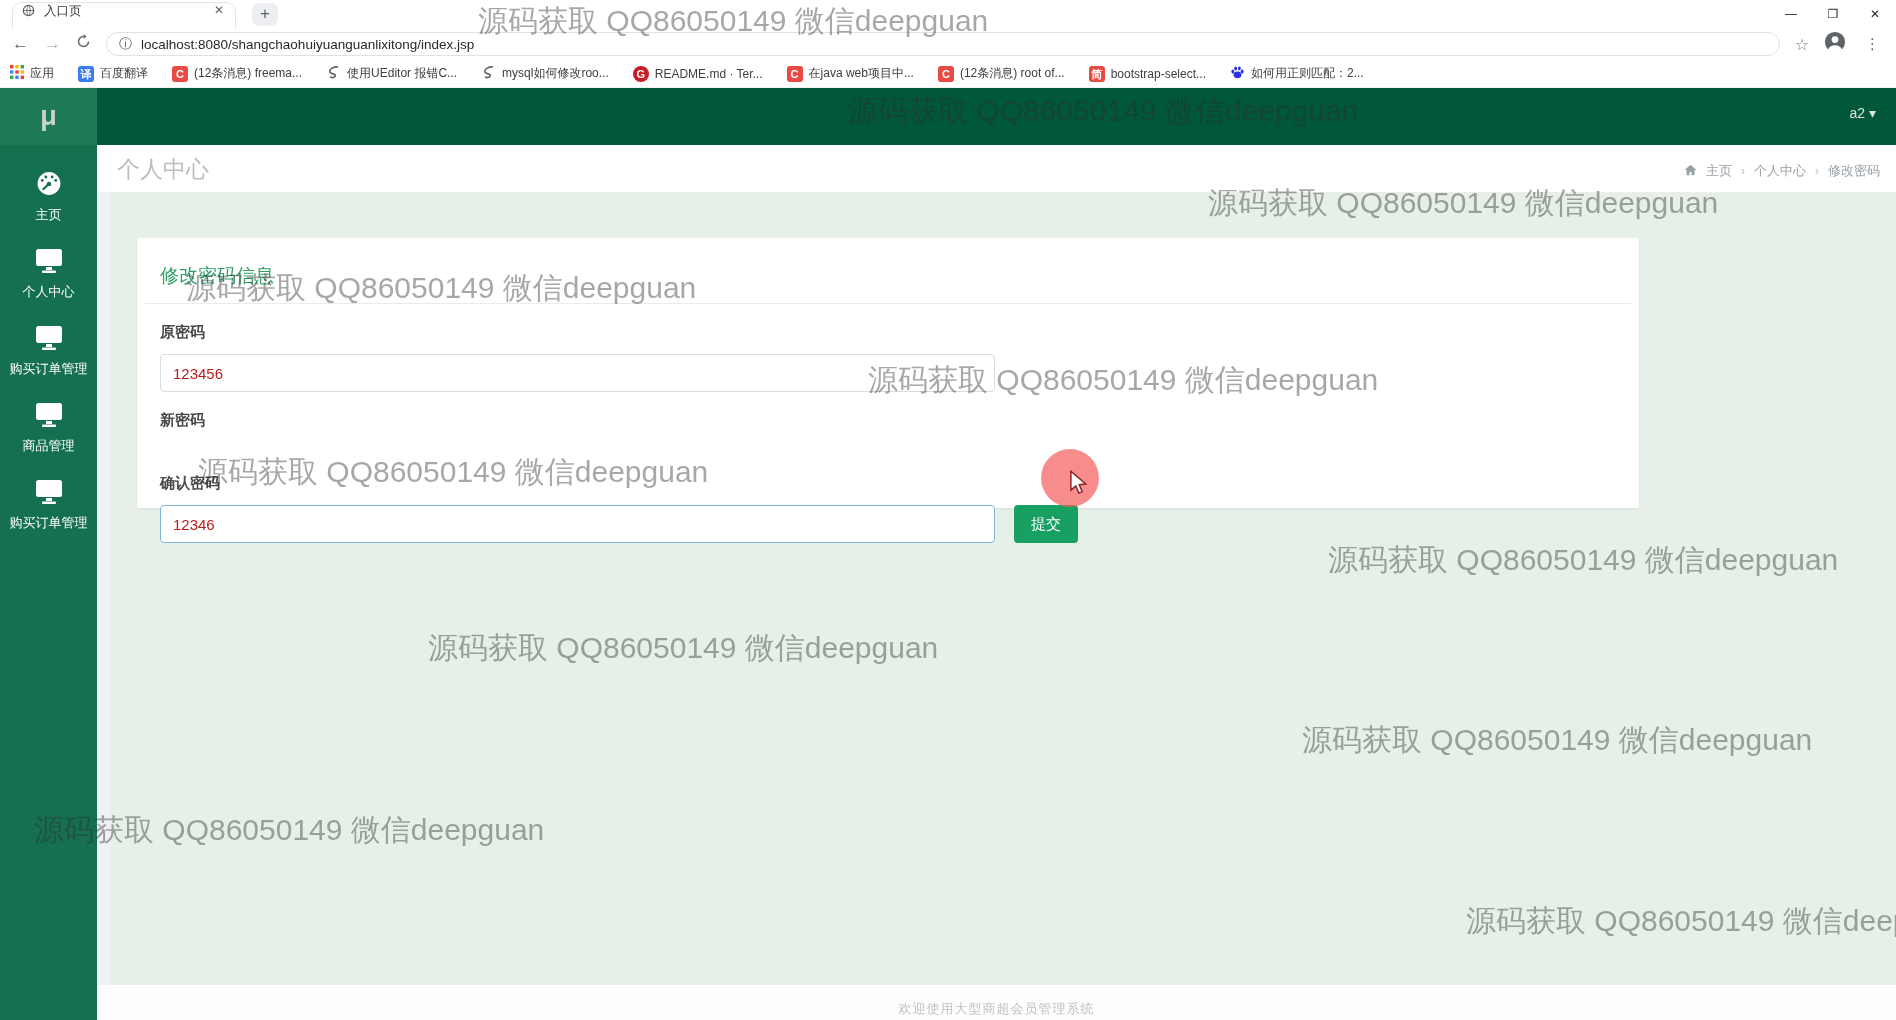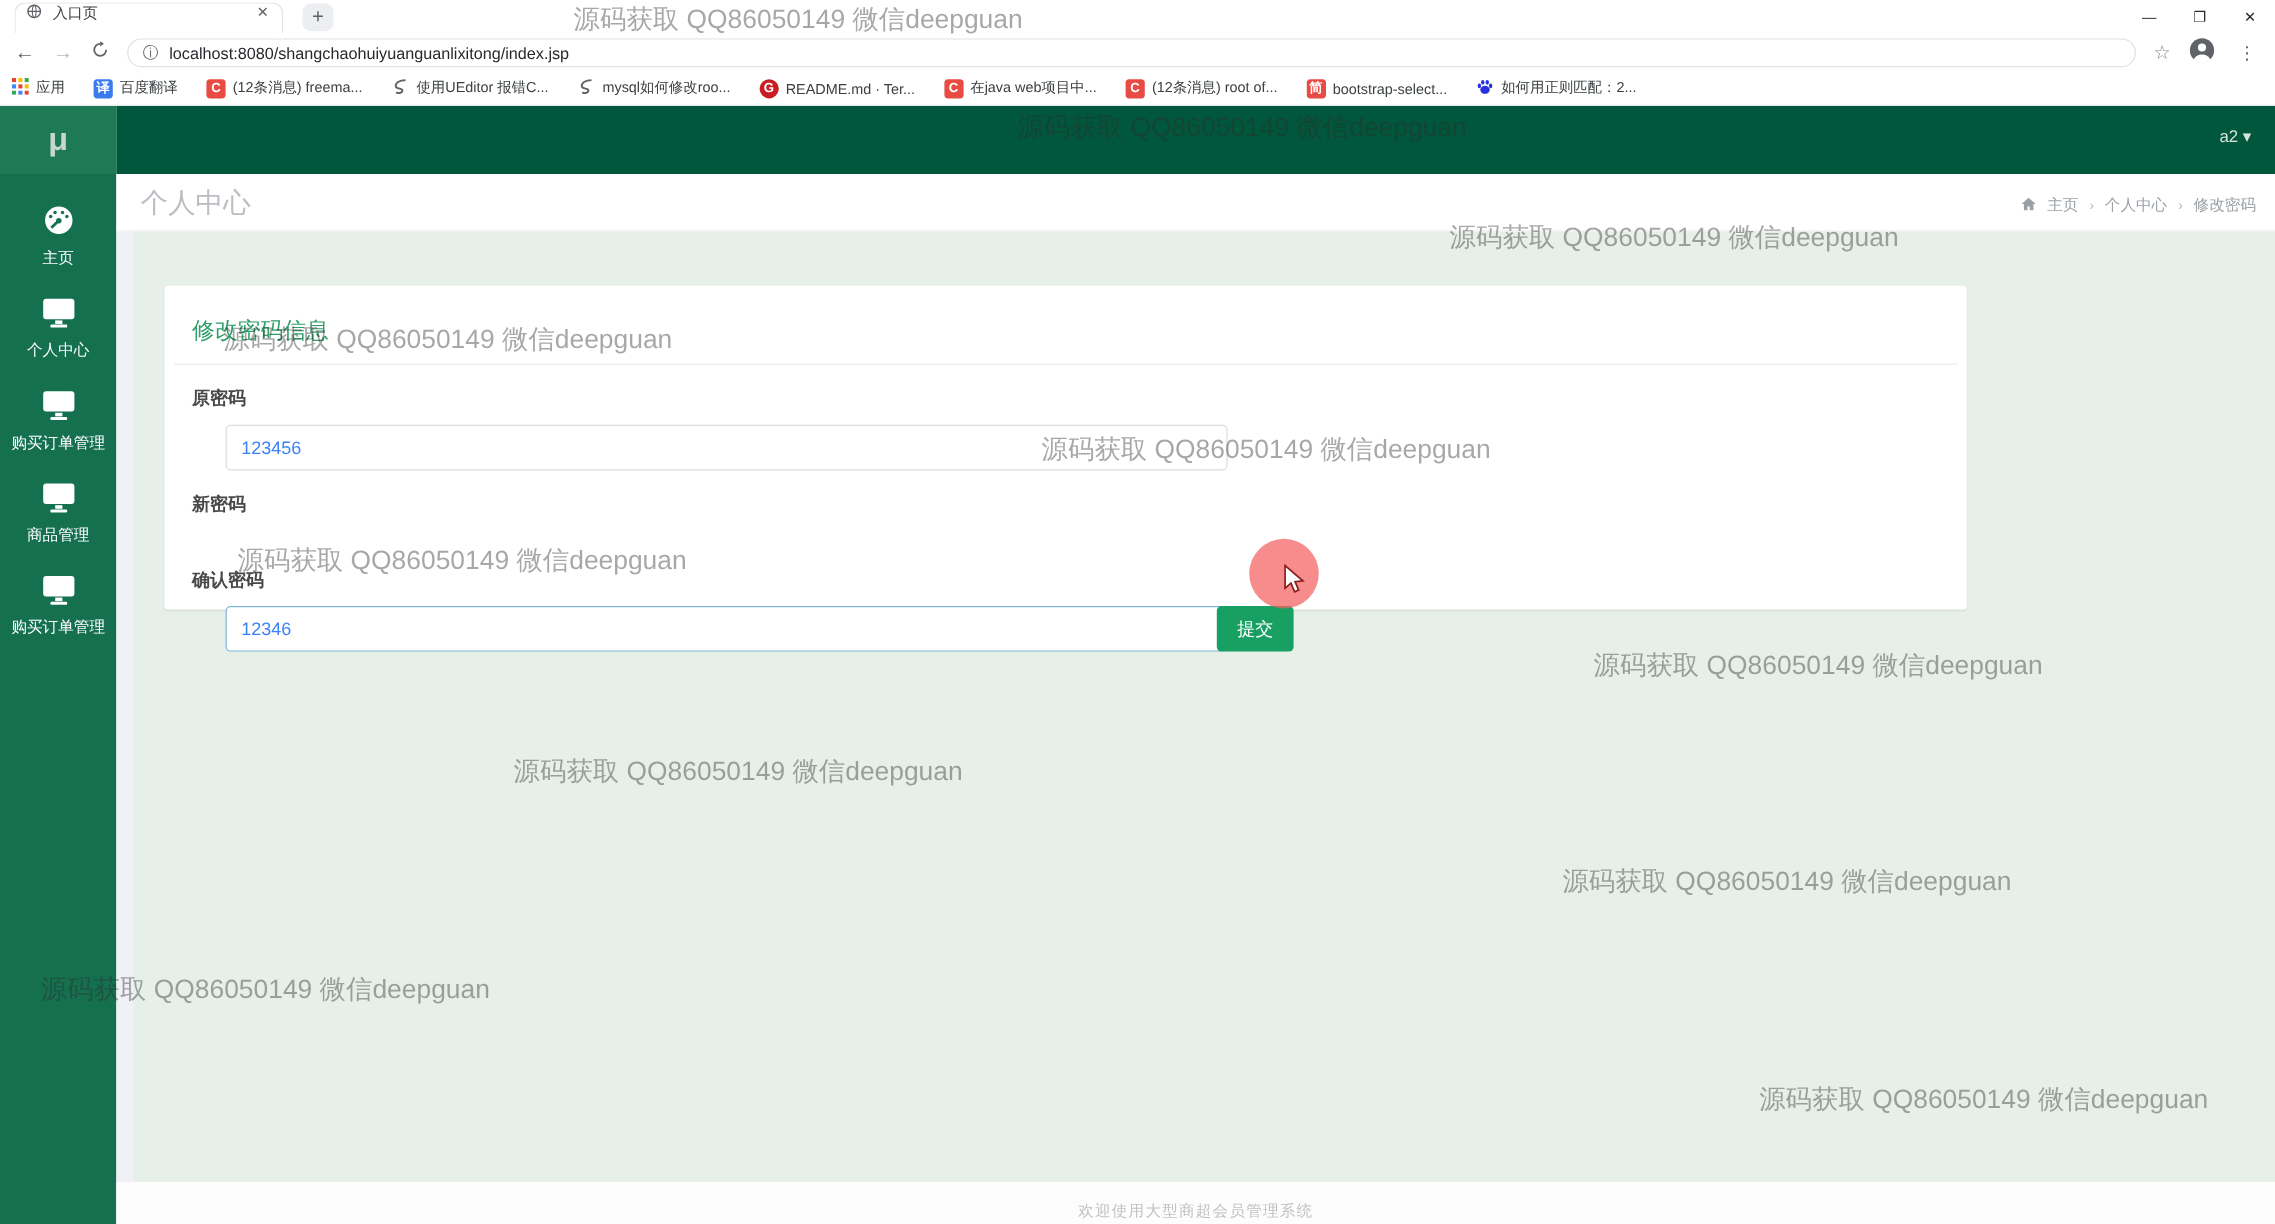--- a/index.html
+++ b/index.html
@@ -67,30 +67,30 @@
   .card { position:absolute; left:40px; top:45px; width:1502px; height:270px; background:#fff;
           border-radius:3px; box-shadow:0 1px 2px rgba(0,0,0,.07); padding:25px 23px 0; z-index:2; }
   .card-title { color:#2f9e68; font-size:19px; }
   .card-divider { border-bottom:1px solid #ebebeb; margin:14px -15px 0; }
   .form-row { display:flex; gap:19px; }
   .form-row.r1 { margin-top:19px;flex-direction:column; }
   .form-row.r2 { margin-top:32px; }
   .form-col { width:835px; }
   .f-label { display:block; font-size:15px; font-weight:bold; color:#494949; margin-bottom:12px; }
   .f-input { width:100%; height:38px; border:1px solid #d9dde1; border-radius:4px; padding:0 12px;
-             font-size:15px; color:#3b82f6; background:#fff; outline:none;margin-left:28px; }
+             font-size:15px; color:#b91c1c; background:#fff; outline:none; }
   .f-input.focused { border-color:#7db6d9; }
   .btn-submit { align-self:flex-end; width:64px; height:38px; background:#18a063; border:none;
                 border-radius:4px; color:#fff; font-size:15px; }
   
   .cursor-ring { position:absolute; left:1041px; top:449px; width:58px; height:58px; border-radius:50%;
                  background:rgba(243,96,96,.72); z-index:60; }
   .cursor-arrow { position:absolute; left:1068px; top:470px; z-index:61; }
   
-  .wm { position:absolute; z-index:50; font-size:22px; color:rgba(45,45,45,.42); white-space:nowrap;
+  .wm { position:absolute; z-index:50; font-size:30px; color:rgba(45,45,45,.42); white-space:nowrap;
         pointer-events:none;text-align:right; }
   .wm1 { left:478px; top:1px; }   .wm2 { left:848px; top:91px; }
   .wm3 { left:1208px; top:183px; }.wm4 { left:186px; top:268px; }
   .wm5 { left:868px; top:360px; } .wm6 { left:198px; top:452px; }
   .wm7 { left:1328px; top:540px; }.wm8 { left:428px; top:628px; }
   .wm9 { left:1302px; top:720px; }.wm10 { left:34px; top:810px; }
   .wm11 { left:1466px; top:901px; }
 </style>
 </head>
 <body>

